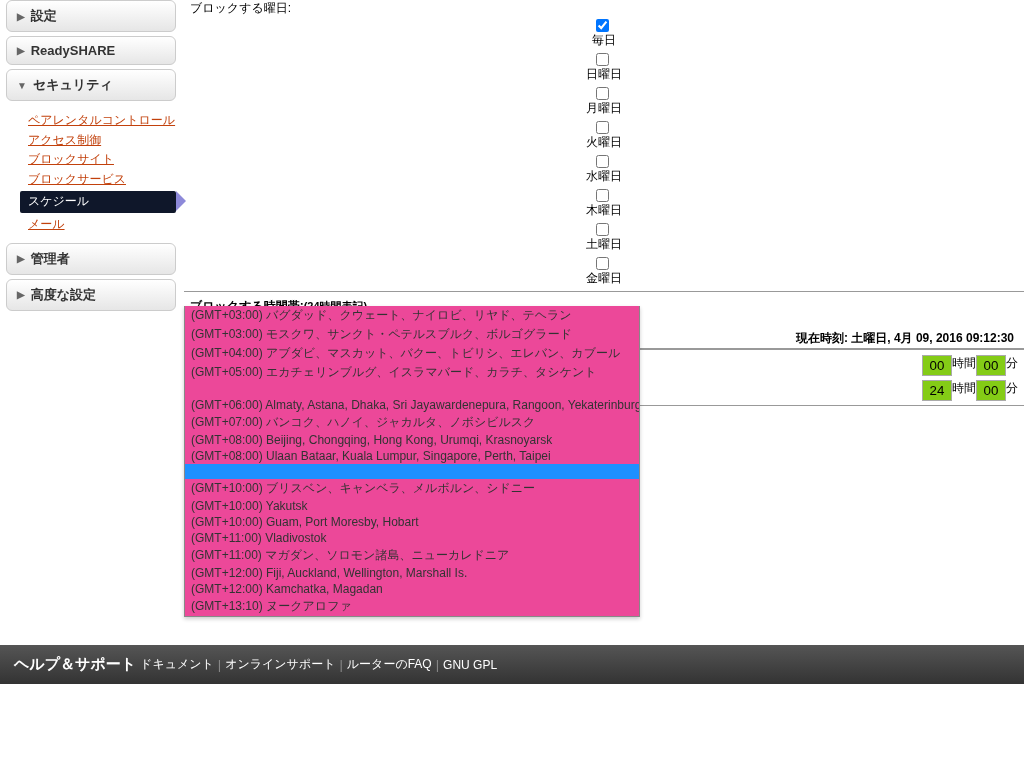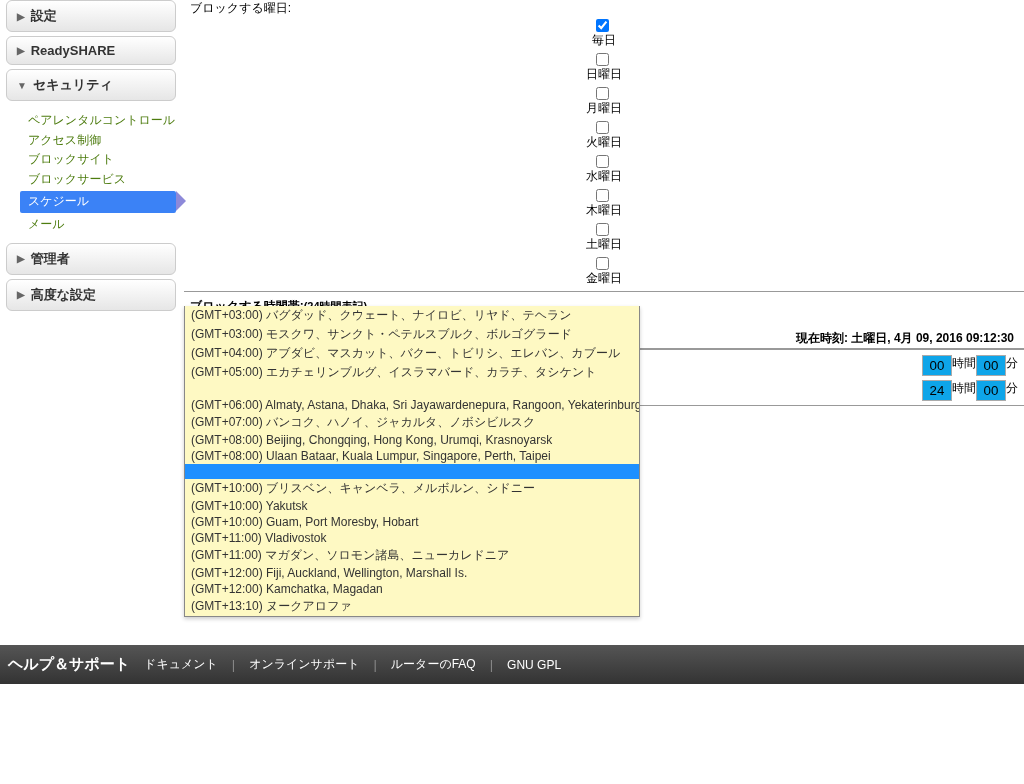--- a/index.html
+++ b/index.html
@@ -2,44 +2,44 @@
 <html><head>
 <meta charset="utf-8">
 <style>
 * { box-sizing: border-box; margin: 0; padding: 0; }
 body { font-family: Arial, "MS PGothic", sans-serif; font-size: 12px; background: #fff; width: 1024px; height: 784px; position: relative; overflow: hidden; }
 .sidebar { position: absolute; left: 6px; top: 0; width: 170px; }
 .nav-item { background: linear-gradient(#fff, #e6e6e6); border: 1px solid #ccc; border-radius: 6px; padding: 6px 10px; margin-bottom: 4px; font-size: 13px; font-weight: bold; color: #333; cursor: pointer; display: flex; align-items: center; }
 .nav-item .tri { margin-right: 6px; font-size: 10px; color: #666; }
 .nav-item .tri.down { color: #666; }
 .sub-items { padding: 4px 0 6px 22px; }
-.sub-items a { display: block; color: #4d7c0f; font-size: 12px; margin: 4px 0; line-height: 1.3; }
-.sub-items a.active { background: #3b82f6; color: #fff; text-decoration: none; padding: 3px 8px; margin-left: -8px; border-radius: 2px; position: relative; }
+.sub-items a { display: block; color: #c2410c; text-decoration: underline; font-size: 12px; margin: 4px 0; line-height: 1.3; }
+.sub-items a.active { background: #0f172a; color: #fff; text-decoration: none; padding: 3px 8px; margin-left: -8px; border-radius: 2px; position: relative; }
 .sub-items a.active::after { content: ""; position: absolute; right: -10px; top: 0; border-left: 10px solid #8d89d9; border-top: 10px solid transparent; border-bottom: 10px solid transparent; }
 .main { position: absolute; left: 184px; top: 0; right: 0; }
 .section-title { font-weight: normal; font-size: 12px; padding: 0 6px; }
 .hr { border-top: 1px solid #999; margin: 2px 0; }
 .day-row { padding: 2px 6px; display: flex; align-items: center; flex-direction: column; }
 .day-row input { margin-right: 4px; }
 .time-section-title { font-weight: bold; font-size: 12px; padding: 4px 6px; }
 .time-section-title .note { font-weight: bold; font-size: 11px; }
 .time-row { display: flex; align-items: flex-start; padding: 2px 6px; }
 .time-row .label { flex: 0 0 auto; }
 .time-row .spacer { flex: 1; }
-.time-row input[type=text] { width: 30px; background: #0ea5e9; border: 1px solid #aaa; padding: 2px; text-align: center; }
+.time-row input[type=text] { width: 30px; background: #84cc16; border: 1px solid #aaa; padding: 2px; text-align: center; }
 .time-row .unit { margin: 0 0; }
 .tz-title { font-weight: bold; font-size: 12px; padding: 4px 6px; }
 .tz-select { margin: 2px 6px; width: 448px; height: 18px; border: 1px solid #888; background: #fff; position: relative; cursor: pointer; }
 .tz-select::after { content: "▼"; position: absolute; right: 2px; top: 1px; font-size: 9px; background: #ddd; padding: 1px 3px; border: 1px solid #999; }
-.tz-dropdown { position: absolute; left: 184px; top: 306px; width: 456px; background: #fef9c3; border: 1px solid #888; border-top: none; box-shadow: 0 2px 4px rgba(0,0,0,0.2); z-index: 10; }
+.tz-dropdown { position: absolute; left: 184px; top: 306px; width: 456px; background: #ec4899; border: 1px solid #888; border-top: none; box-shadow: 0 2px 4px rgba(0,0,0,0.2); z-index: 10; }
 .tz-option { padding: 1px 6px; font-size: 12px; color: #333; cursor: pointer; white-space: nowrap; overflow: hidden; min-height: 15px; }
 .tz-option.highlighted { background: #1e90ff; color: #fff; }
 .current-time { position: absolute; right: 10px; top: 330px; font-size: 12px; font-weight: bold; }
 .end-hr { position: absolute; left: 184px; right: 0; top: 348px; border-top: 2px solid #999; }
-.footer { position: absolute; left: 0; bottom: 100px; width: 1024px; background: linear-gradient(#555, #333); color: #fff; padding: 10px 8px; display: flex; align-items: center; gap: 14px; font-size: 13px; }
+.footer { position: absolute; left: 0; bottom: 100px; width: 1024px; background: linear-gradient(#555, #333); color: #fff; padding: 10px 14px; display: flex; align-items: center; gap: 4px; font-size: 13px; }
 .footer .hs { font-weight: bold; font-size: 15px; }
 .footer a { color: #fff; text-decoration: none; font-size: 12px; }
 .footer .sep { color: #888; }
 </style>
 </head>
 <body>
 
 <div class="sidebar">
   <div class="nav-item">
       <span class="tri">▶</span>

